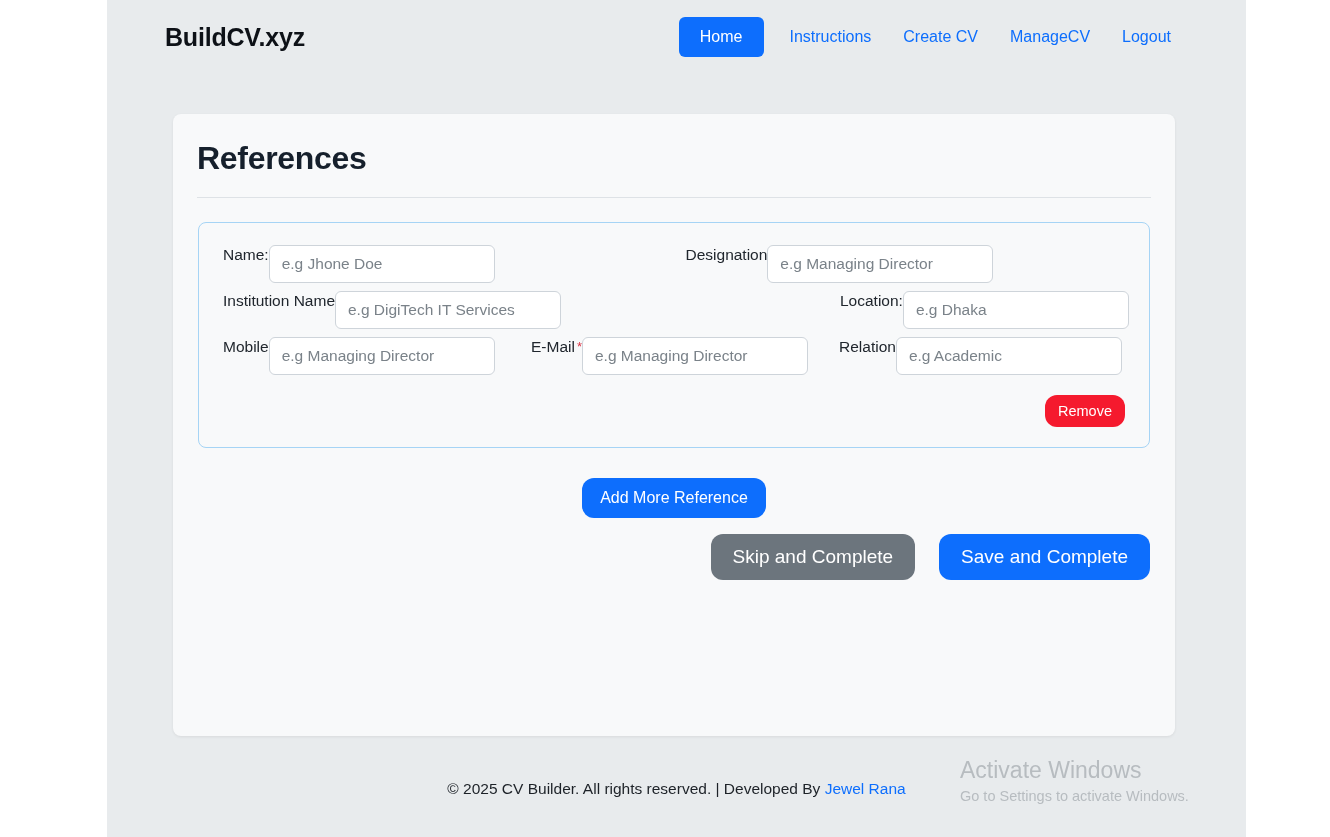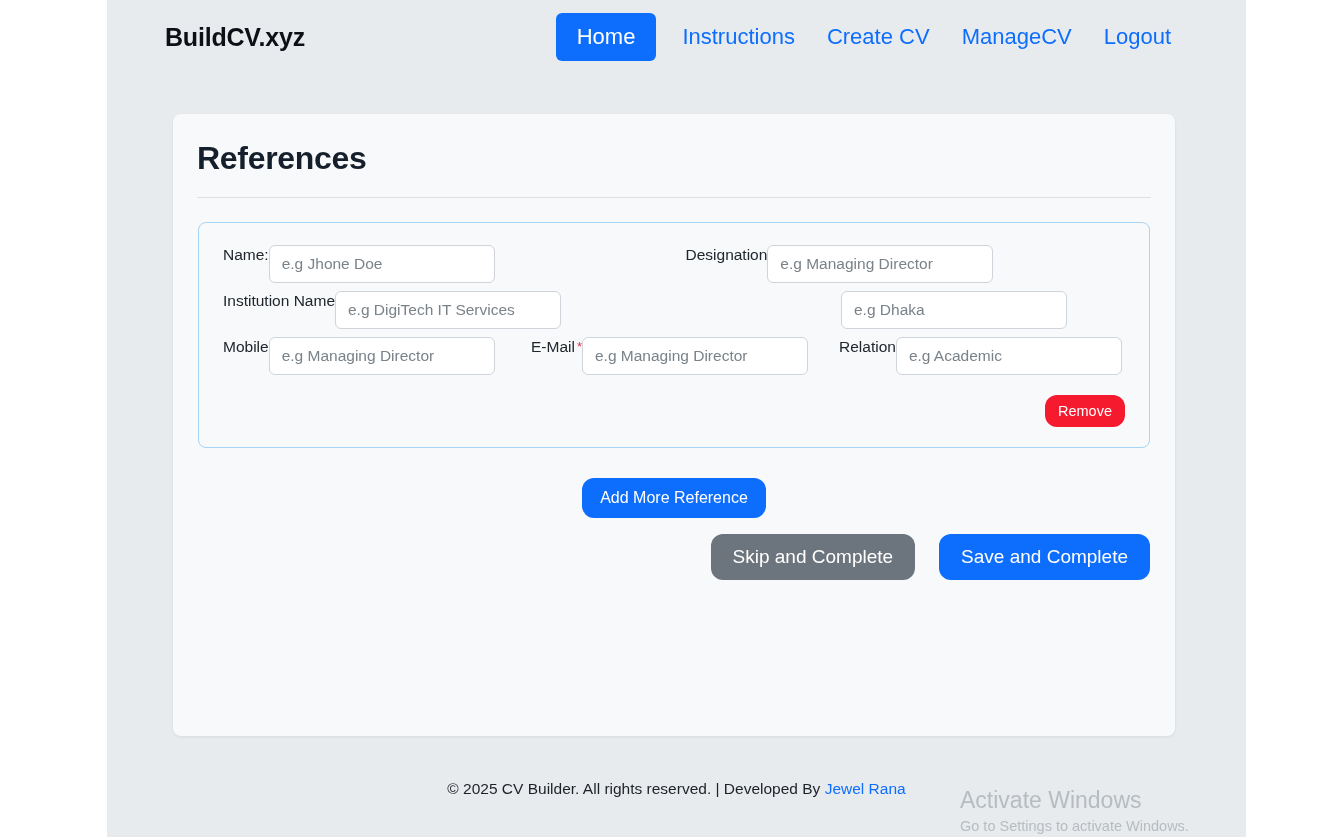--- a/index.html
+++ b/index.html
@@ -45,21 +45,21 @@
     color: #0d1117;
     letter-spacing: -0.2px;
     white-space: nowrap;
   }
   .nav-links {
     display: flex;
     align-items: center;
     gap: 0px;
   }
   .nav-link {
-    font-size: 22px;
+    font-size: 16px;
     color: #0d6efd;
     padding: 8px 16px;
     text-decoration: none;
     white-space: nowrap;
     border-radius: 6px;
     cursor: pointer;
   }
   .nav-link.active {
     background: #0d6efd;
     color: #ffffff;
@@ -208,21 +208,21 @@
   }
   .footer a {
     color: #0d6efd;
     text-decoration: none;
   }
 
   
   .watermark {
     position: absolute;
     right: 26px;
-    top: 785px;
+    top: 755px;
     text-align: left;
     color: #b7bcc0;
     pointer-events: none;
     user-select: none;
     width: 260px;
     margin-left: 28px;
   }
   .watermark .wm-title {
     font-size: 23px;
     line-height: 30px;
@@ -268,20 +268,21 @@
               <input type="text" placeholder="e.g Managing Director" style="">
             </div>
           </div>
 
           <div class="form-row row-gap-1">
             <div class="field w-inst">
               <label class="field-label">Institution Name</label>
               <input type="text" placeholder="e.g DigiTech IT Services" style="">
             </div>
             <div class="field w-loc">
+              <label class="field-label">Location:</label>
               <input type="text" placeholder="e.g Dhaka" style="">
             </div>
           </div>
 
           <div class="form-row">
             <div class="field w-mobile">
               <label class="field-label">Mobile</label>
               <input type="text" placeholder="e.g Managing Director" style="">
             </div>
             <div class="field w-email">

